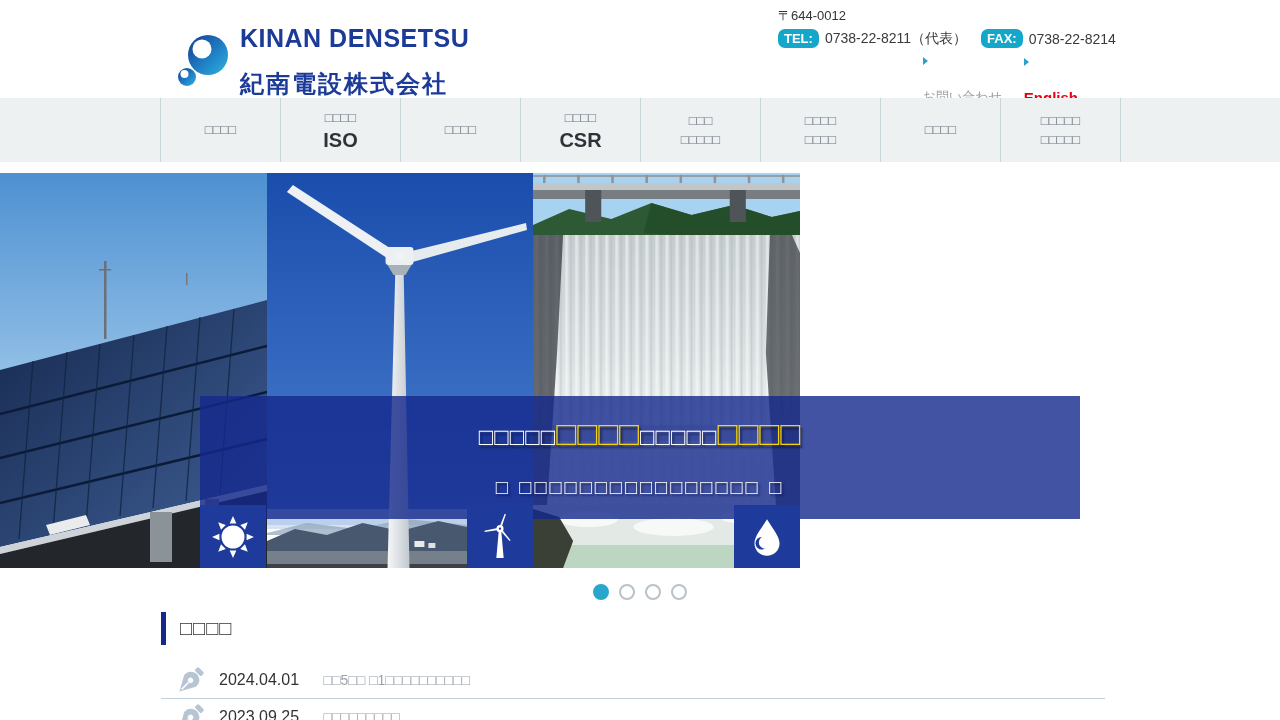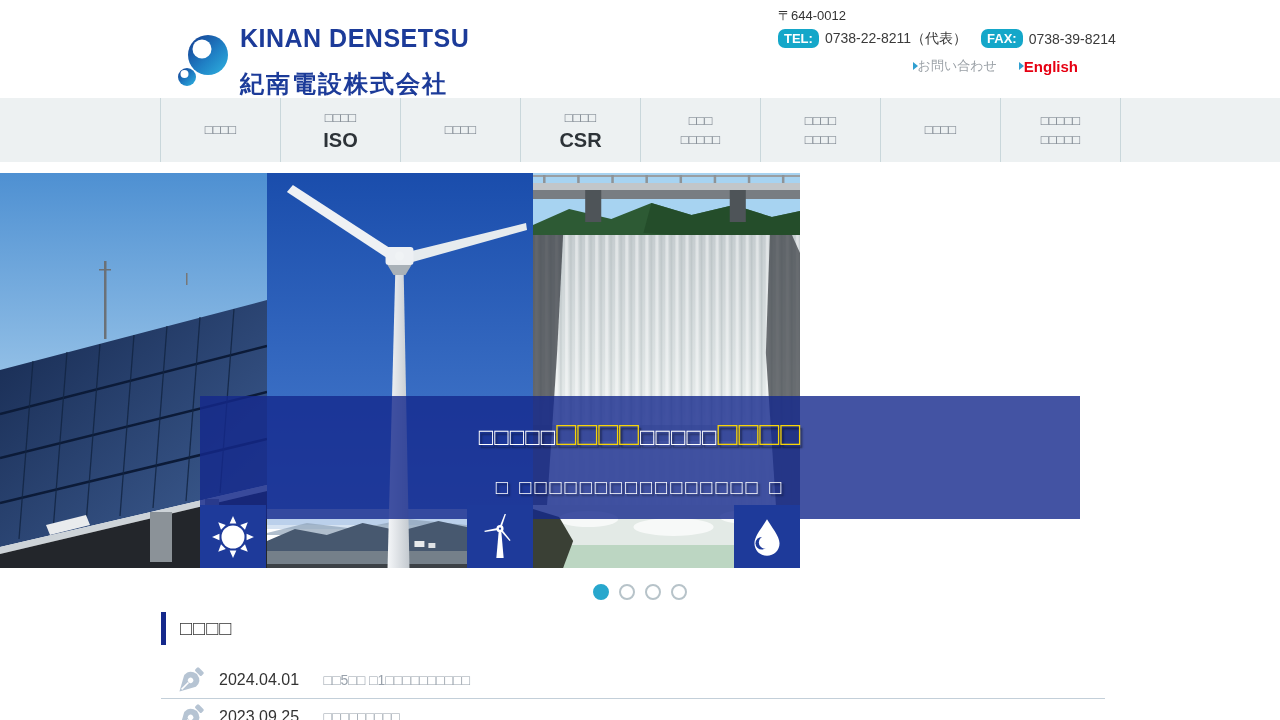--- a/index.html
+++ b/index.html
@@ -18,21 +18,21 @@
   .logo-en{font-size:25px;font-weight:bold;color:#1c3b99;letter-spacing:.5px;}
   .logo-jp{font-size:24px;font-weight:bold;color:#1c3b99;letter-spacing:2px;margin-top:21px;white-space:nowrap;}
   .contact{position:absolute;left:778px;top:7px;width:314px;}
   .c-postal{font-size:13px;color:#333;margin-bottom:4px;}
   .c-addr{font-size:13px;color:#333;margin-bottom:7px;white-space:nowrap;}
   .c-telfax{display:flex;align-items:center;white-space:nowrap;}
   .c-badge{background:#14a7c9;color:#fff;font-weight:bold;font-size:13px;padding:2px 6px;border-radius:7px;margin-right:6px;}
   .c-num{font-size:14px;color:#3a3a3a;}
   .c-num.first{margin-right:14px;}
   .c-links{margin-top:9px;display:flex;justify-content:flex-end;gap:22px;padding-right:14px;align-items:center;}
-  .hlink{display:flex;align-items:center;gap:0;font-size:13px;color:#9aa0a6;cursor:pointer;}
+  .hlink{display:flex;align-items:flex-start;gap:23px;font-size:13px;color:#9aa0a6;cursor:pointer;flex-direction:column;}
   .hlink.en{color:#e60012;font-weight:bold;font-size:15px;}
   .tri{width:0;height:0;border-left:5px solid #2f9fd0;border-top:4px solid transparent;border-bottom:4px solid transparent;}
 
   
   .nav{position:absolute;top:98px;left:0;width:1280px;height:64px;background:#edf1f2;}
   .nav ul{list-style:none;margin:0;padding:0;position:absolute;left:160px;top:0;height:64px;display:flex;}
   .nav li{width:119px;border-right:1px solid #c9d7db;display:flex;flex-direction:column;align-items:center;justify-content:center;cursor:pointer;}
   .nav li:first-child{border-left:1px solid #c9d7db;}
   .nl{font-size:13px;color:#6d7781;line-height:1.5;}
   .ns{font-size:20px;font-weight:bold;color:#2d3338;line-height:1.2;margin-top:1px;}
@@ -95,21 +95,21 @@
       <div class="logo-jp">紀南電設株式会社</div>
     </span>
   </a>
 
   <div class="contact">
     <div class="c-postal">〒644-0012</div>
     <div class="c-telfax">
       <span class="c-badge">TEL:</span>
       <span class="c-num first">0738-22-8211（代表）</span>
       <span class="c-badge">FAX:</span>
-      <span class="c-num">0738-39-8214</span>
+      <span class="c-num">0738-22-8214</span>
     </div>
     <div class="c-links">
       <a class="hlink">
         <span class="tri"></span>
         <span>お問い合わせ</span>
       </a>
       <a class="hlink en">
         <span class="tri"></span>
         <span>English</span>
       </a>

